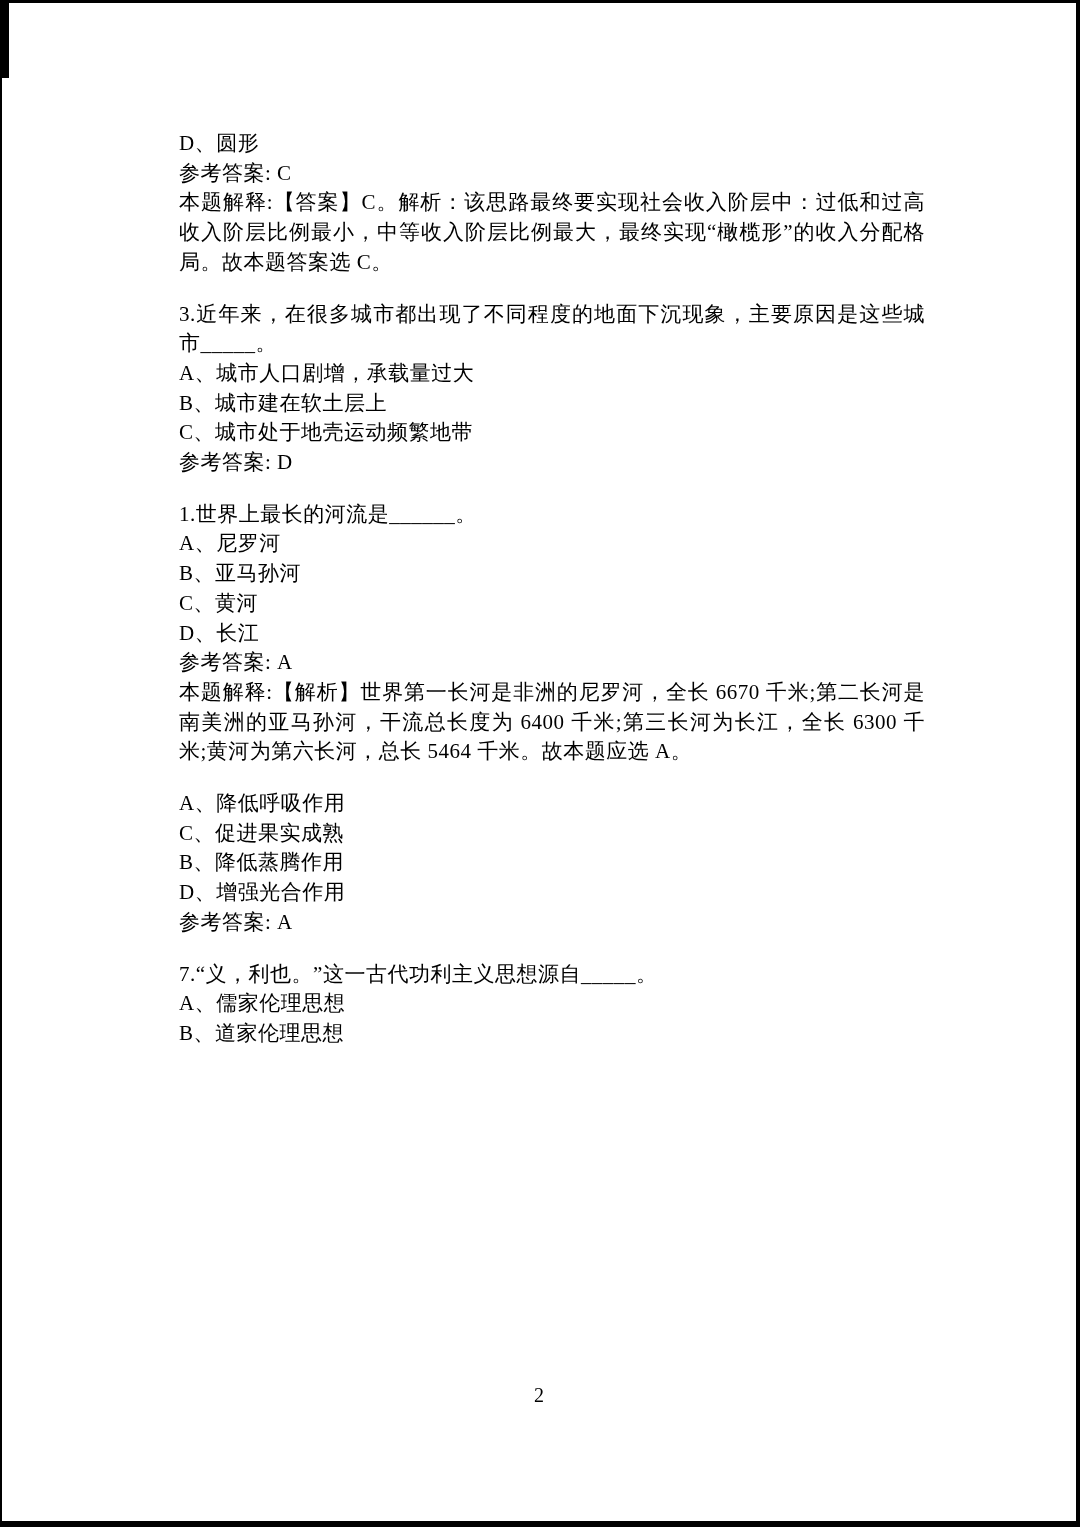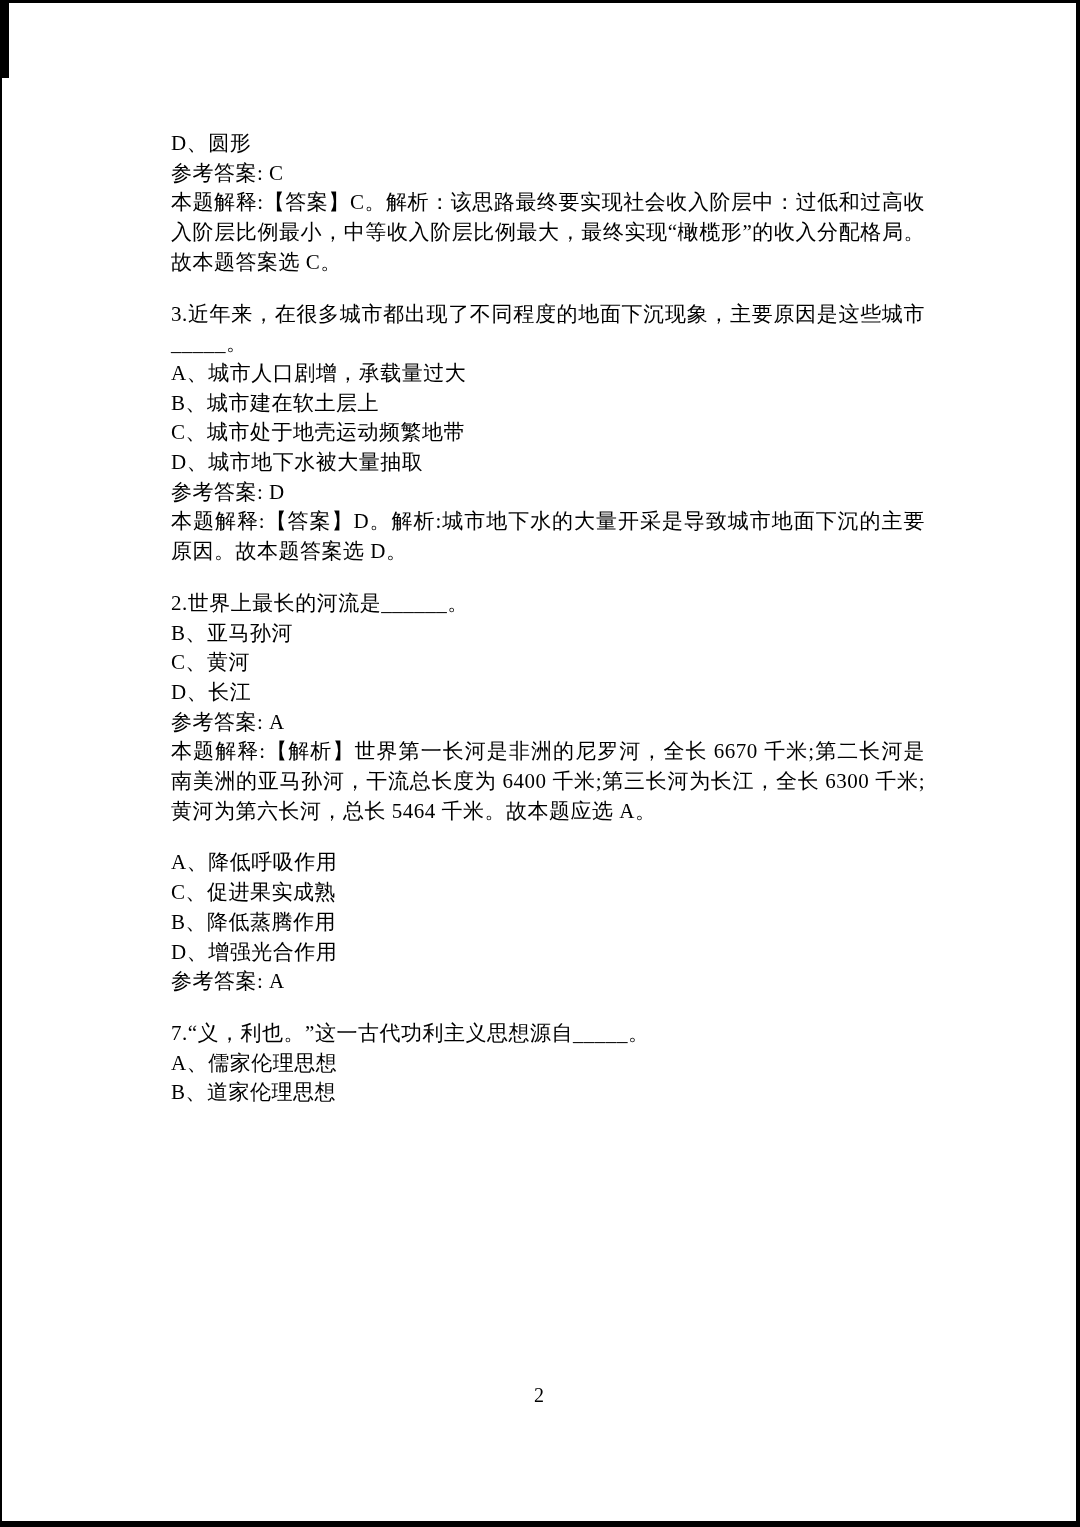--- a/index.html
+++ b/index.html
@@ -29,21 +29,21 @@
   .content {
     position: absolute;
     left: 161px;
     top: 126px;
     width: 762px;
     font-size: 21px;
     line-height: 29.7px;
     letter-spacing: 0.5px;
   }
   .content p { margin: 0; }
-  .block { margin: 0 0 22px 8px; }
+  .block { margin: 0 0 22px 16px; }
   .block:last-child { margin-bottom: 0; }
   .justify {
     text-align: justify;
     text-justify: inter-ideograph;
   }
   .page-number {
     position: absolute;
     left: 0;
     right: 0;
     top: 1380px;
@@ -64,27 +64,26 @@
       <p>D、圆形</p>
       <p>参考答案: C</p>
       <p class="justify">本题解释:【答案】C。解析：该思路最终要实现社会收入阶层中：过低和过高收入阶层比例最小，中等收入阶层比例最大，最终实现“橄榄形”的收入分配格局。故本题答案选 C。</p>
     </div>
 
     <div class="block">
       <p class="justify">3.近年来，在很多城市都出现了不同程度的地面下沉现象，主要原因是这些城市_____。</p>
       <p>A、城市人口剧增，承载量过大</p>
       <p>B、城市建在软土层上</p>
       <p>C、城市处于地壳运动频繁地带</p>
-      <p>D、城市地下水被大量抽取</p>
       <p>参考答案: D</p>
-      <p class="justify">本题解释:【答案】D。解析:城市地下水的大量开采是导致城市地面下沉的主要原因。故本题答案选 D。</p>
     </div>
 
     <div class="block">
-      <p class="justify">2.世界上最长的河流是______。</p>
+      <p class="justify">1.世界上最长的河流是______。</p>
+      <p>A、尼罗河</p>
       <p>B、亚马孙河</p>
       <p>C、黄河</p>
       <p>D、长江</p>
       <p>参考答案: A</p>
       <p class="justify">本题解释:【解析】世界第一长河是非洲的尼罗河，全长 6670 千米;第二长河是南美洲的亚马孙河，干流总长度为 6400 千米;第三长河为长江，全长 6300 千米;黄河为第六长河，总长 5464 千米。故本题应选 A。</p>
     </div>
 
     <div class="block">
       <p>A、降低呼吸作用</p>
       <p>C、促进果实成熟</p>

